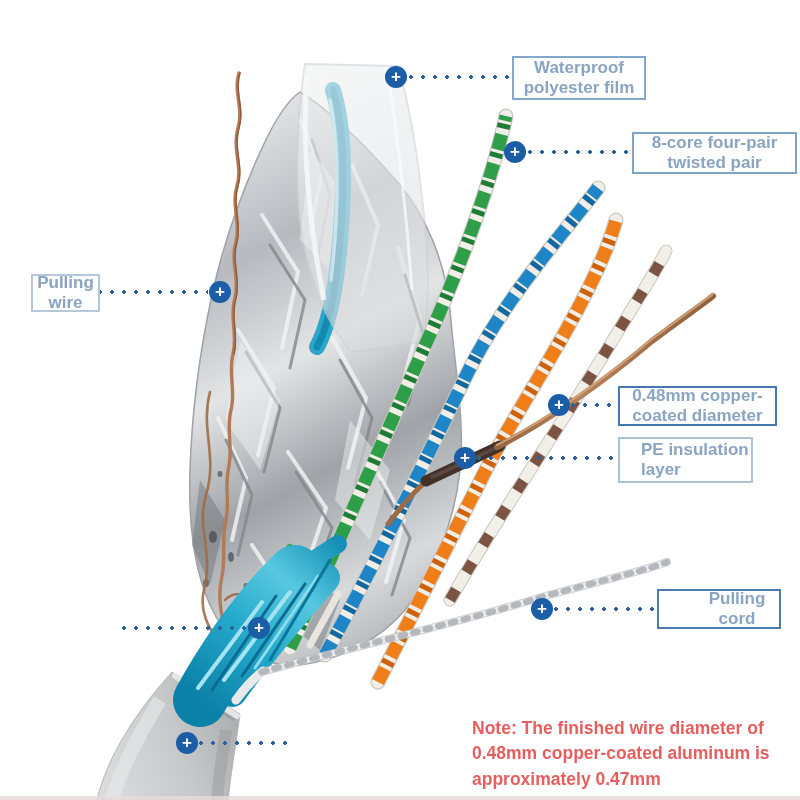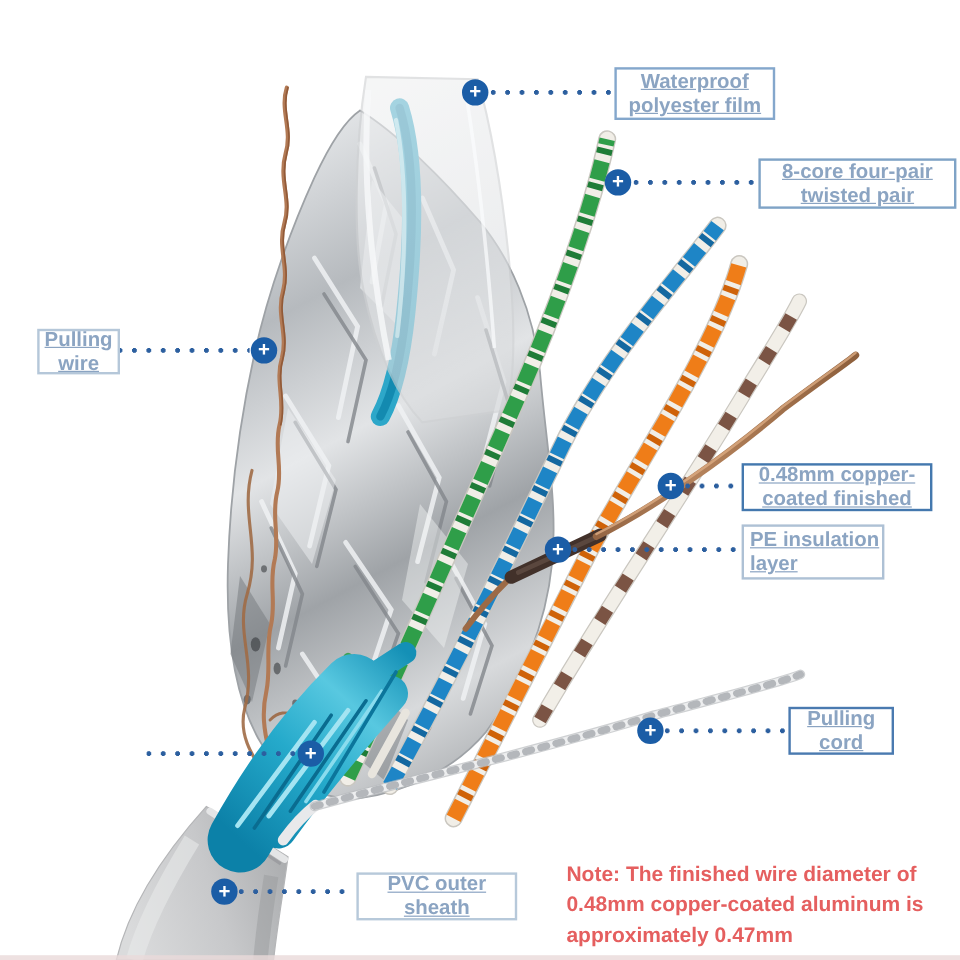--- a/index.html
+++ b/index.html
@@ -21,42 +21,42 @@
     background-size:12px 4px;background-repeat:repeat-x;
   }
   .callout-box{
     position:absolute;z-index:28;
     display:flex;align-items:center;justify-content:center;
     background:rgba(255,255,255,0.88);
     border:2px solid #b7c9da;
     color:#8ba4c2;font-weight:bold;font-size:17px;line-height:20px;
     text-align:center;overflow:visible;
   }
-  .callout-box span{display:block;width:100%;text-decoration:underline;}
+  .callout-box span{display:block;width:100%;}
   
   .c1-box{left:512px;top:56px;width:130px;height:40px;border-color:#84a7cc;}
   .c1-marker{left:385px;top:66px;}
   .c1-leader{left:409px;top:75px;width:101px;}
   .c2-box{left:632px;top:132px;width:161px;height:38px;border-color:#7fa3c6;}
   .c2-marker{left:504px;top:141px;}
   .c2-leader{left:528px;top:150px;width:102px;}
   .c3-box{left:31px;top:274px;width:65px;height:34px;border-color:#b5c7d9;}
   .c3-marker{left:209px;top:281px;}
   .c3-leader{left:98px;top:290px;width:110px;}
   .c4-box{left:618px;top:386px;width:155px;height:36px;border-color:#4478ae;}
   .c4-marker{left:548px;top:394px;}
   .c4-leader{left:571px;top:403px;width:45px;}
   .c5-box{left:618px;top:437px;width:110px;height:42px;border-color:#aec1d5;
-          justify-content:flex-start;text-align:left;padding-left:5px;}
+          justify-content:flex-start;text-align:left;padding-left:21px;}
   .c5-marker{left:454px;top:447px;}
   .c5-leader{left:477px;top:456px;width:139px;}
   .c6-box{left:18px;top:610px;width:102px;height:33px;border-color:#7b9dc0;}
   .c6-marker{left:248px;top:617px;}
   .c6-leader{left:122px;top:626px;width:124px;}
-  .c7-box{left:657px;top:589px;width:84px;height:36px;border-color:#4a7ab0;}
+  .c7-box{left:657px;top:589px;width:84px;height:36px;border-color:#4a7ab0;padding-left:36px;}
   .c7-marker{left:531px;top:598px;}
   .c7-leader{left:554px;top:607px;width:101px;}
   .c8-box{left:297px;top:727px;width:130px;height:36px;border-color:#b7c9da;}
   .c8-marker{left:176px;top:732px;}
   .c8-leader{left:199px;top:741px;width:96px;}
   
   .note{
     position:absolute;left:472px;top:716px;width:330px;z-index:28;
     color:#e55f5f;font-weight:bold;font-size:17.5px;line-height:1.45;
     text-align:left;
@@ -257,39 +257,36 @@
 
   <div class="leader c3-leader"></div>
   <div class="marker c3-marker">+</div>
   <div class="callout-box c3-box">
       <span>Pulling wire</span>
     </div>
 
   <div class="leader c4-leader"></div>
   <div class="marker c4-marker">+</div>
   <div class="callout-box c4-box">
-      <span>0.48mm copper-coated finished</span>
+      <span>0.48mm copper-coated diameter</span>
     </div>
 
   <div class="leader c5-leader"></div>
   <div class="marker c5-marker">+</div>
   <div class="callout-box c5-box">
       <span>PE insulation layer</span>
     </div>
 
   <div class="leader c6-leader"></div>
   <div class="marker c6-marker">+</div>
 
   <div class="leader c7-leader"></div>
   <div class="marker c7-marker">+</div>
   <div class="callout-box c7-box">
       <span>Pulling cord</span>
     </div>
 
   <div class="leader c8-leader"></div>
   <div class="marker c8-marker">+</div>
-  <div class="callout-box c8-box">
-      <span>PVC outer sheath</span>
-    </div>
 
   <div class="note">Note: The finished wire diameter of 0.48mm copper-coated aluminum is approximately 0.47mm</div>
 
 </div>
 
 </body></html>

